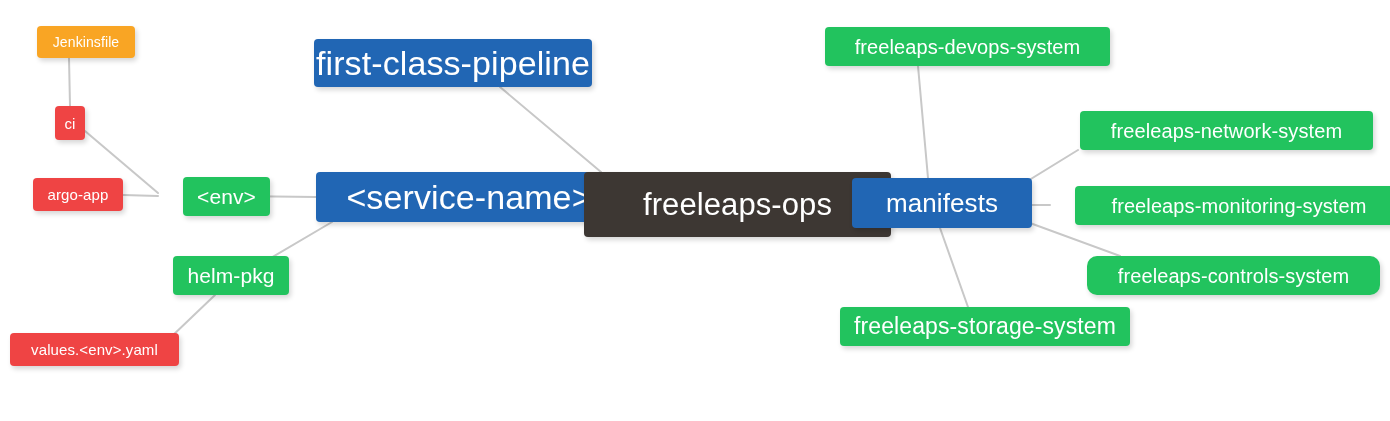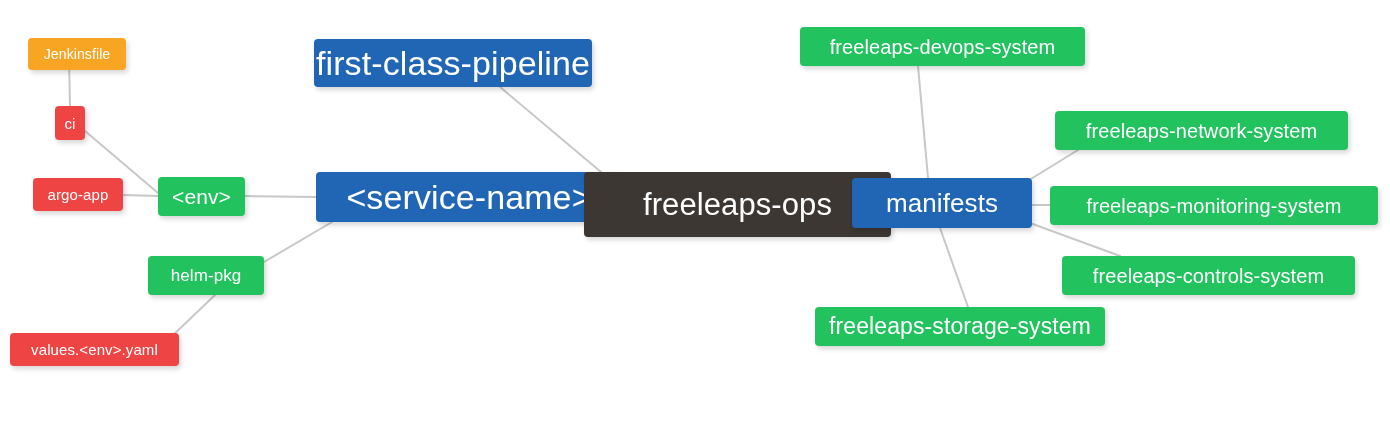--- a/index.html
+++ b/index.html
@@ -38,21 +38,21 @@
     border-radius: 4px;
     white-space: nowrap;
     line-height: 1;
     letter-spacing: 0.1px;
     box-shadow: 2px 3px 5px rgba(0,0,0,0.16);
     cursor: pointer;
     user-select: none;
   }
   .node.root      { background: #3d3733; }
   .node.blue      { background: #2166b4; }
-  .node.green     { background: #22c35e; }
+  .node.green     { background: #22c35e; margin-left: 25px; }
   .node.orange    { background: #f9a524; }
   .node.red       { background: #ef4444; }
 </style>
 </head>
 <body>
 
 <div id="canvas">
   <svg id="edges" viewBox="0 0 1390 421">
       <path d="M 69,58 L 70,106" stroke="#c8c8c8" stroke-width="2" fill="none" stroke-linecap="round"></path>
       <path d="M 85,131 L 158,193" stroke="#c8c8c8" stroke-width="2" fill="none" stroke-linecap="round"></path>
@@ -63,29 +63,29 @@
       <path d="M 500,87 L 601,172" stroke="#c8c8c8" stroke-width="2" fill="none" stroke-linecap="round"></path>
       <path d="M 571,197 L 584,200" stroke="#c8c8c8" stroke-width="2" fill="none" stroke-linecap="round"></path>
       <path d="M 845,203 L 852,203" stroke="#c8c8c8" stroke-width="2" fill="none" stroke-linecap="round"></path>
       <path d="M 928,178 L 918,66" stroke="#c8c8c8" stroke-width="2" fill="none" stroke-linecap="round"></path>
       <path d="M 1008,193 L 1078,150" stroke="#c8c8c8" stroke-width="2" fill="none" stroke-linecap="round"></path>
       <path d="M 1008,205 L 1050,205" stroke="#c8c8c8" stroke-width="2" fill="none" stroke-linecap="round"></path>
       <path d="M 1008,215 L 1120,256" stroke="#c8c8c8" stroke-width="2" fill="none" stroke-linecap="round"></path>
       <path d="M 940,228 L 968,307" stroke="#c8c8c8" stroke-width="2" fill="none" stroke-linecap="round"></path>
     </svg>
   <div id="node-layer">
-      <div class="node orange" style="left: 28px; top: 26px; width: 98px; height: 32px; font-size: 14px; margin-top: 12px;">Jenkinsfile</div>
+      <div class="node orange" style="left: 37px; top: 26px; width: 98px; height: 32px; font-size: 14px;">Jenkinsfile</div>
       <div class="node red" style="left: 55px; top: 106px; width: 30px; height: 34px; font-size: 15px;">ci</div>
       <div class="node red" style="left: 33px; top: 178px; width: 90px; height: 33px; font-size: 15px;">argo-app</div>
       <div class="node green" style="left: 158px; top: 177px; width: 87px; height: 39px; font-size: 21px;">&lt;env&gt;</div>
-      <div class="node green" style="left: 148px; top: 256px; width: 116px; height: 39px; font-size: 17px;">helm-pkg</div>
+      <div class="node green" style="left: 148px; top: 256px; width: 116px; height: 39px; font-size: 21px;">helm-pkg</div>
       <div class="node red" style="left: 10px; top: 333px; width: 169px; height: 33px; font-size: 15px;">values.&lt;env&gt;.yaml</div>
       <div class="node blue" style="left: 314px; top: 39px; width: 278px; height: 48px; font-size: 34px; text-align: right;">first-class-pipeline</div>
       <div class="node blue" style="left: 316px; top: 172px; width: 306px; height: 50px; font-size: 34px;">&lt;service-name&gt;</div>
       <div class="node root" style="left: 584px; top: 172px; width: 307px; height: 65px; font-size: 31px;">freeleaps-ops</div>
       <div class="node blue" style="left: 852px; top: 178px; width: 180px; height: 50px; font-size: 26px;">manifests</div>
       <div class="node green" style="left: 800px; top: 27px; width: 285px; height: 39px; font-size: 20px;">freeleaps-devops-system</div>
       <div class="node green" style="left: 1055px; top: 111px; width: 293px; height: 39px; font-size: 20px;">freeleaps-network-system</div>
       <div class="node green" style="left: 1050px; top: 186px; width: 328px; height: 39px; font-size: 20px;">freeleaps-monitoring-system</div>
-      <div class="node green" style="left: 1062px; top: 256px; width: 293px; height: 39px; font-size: 20px;">freeleaps-controls-system</div>
+      <div class="node green" style="left: 1062px; top: 256px; width: 293px; height: 39px; font-size: 20px; border-radius: 10px;">freeleaps-controls-system</div>
       <div class="node green" style="left: 815px; top: 307px; width: 290px; height: 39px; font-size: 23px;">freeleaps-storage-system</div>
     </div>
 </div>
 
 </body></html>

